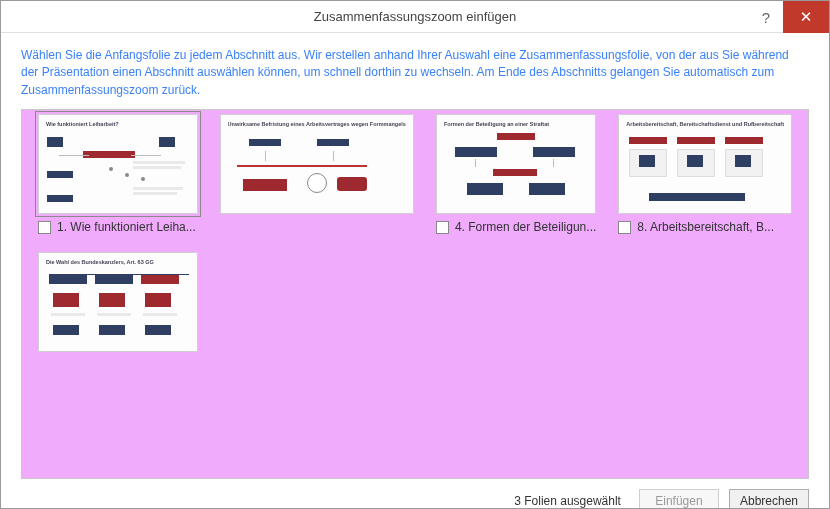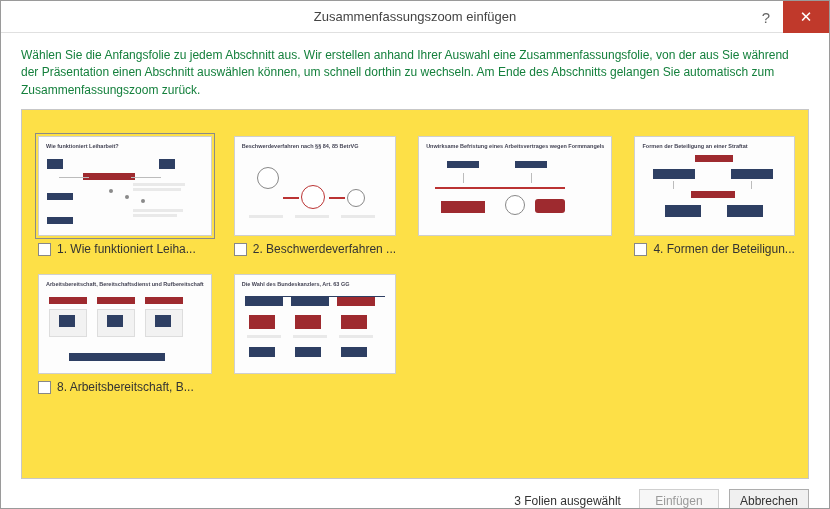--- a/index.html
+++ b/index.html
@@ -45,30 +45,30 @@
   }
   .winbtn.help { width: 34px; color:#666; font-size:15px;}
   .winbtn.close {
     background: #c0392b;
     color: #fff;
     width: 46px;
     font-size: 15px;
   }
   .intro {
     padding: 14px 20px 10px 20px;
-    color: #15803d;
+    color: #3b82f6;
     line-height: 1.45;
   }
   .panel {
     margin: 0 20px;
     border: 1px solid #c7c7c7;
     height: 370px;
-    padding: 26px 16px;
-    overflow: hidden;
-    background: #fde047;
+    padding: 4px 16px;
+    overflow: hidden;
+    background: #f0abfc;
   }
   .grid {
     display: grid;
     grid-template-columns: repeat(4, 1fr);
     gap: 18px 22px;
   }
   .slideitem { }
   .thumb {
     height: 100px;
     border: 1px solid #cfcfcf;
@@ -168,37 +168,20 @@
         <div class="txtblk" style="left:94px; top:51px; width:48px; height:3px;"></div>
         <div class="txtblk" style="left:94px; top:72px; width:50px; height:3px;"></div>
         <div class="txtblk" style="left:94px; top:77px; width:44px; height:3px;"></div>
       </div>
       <div class="caprow">
         <div class="chk"></div>
         <span class="cap">1. Wie funktioniert Leiha...</span>
       </div>
     </div>
 
-    <div class="slideitem">
-      <div class="thumb">
-        <div class="tt">Beschwerdeverfahren nach §§ 84, 85 BetrVG</div>
-        <div class="circ" style="left:22px; top:30px; width:22px; height:22px;"></div>
-        <div class="arrow" style="left:48px; top:60px; width:16px;"></div>
-        <div class="circ" style="left:66px; top:48px; width:24px; height:24px; border-color:#b33;"></div>
-        <div class="arrow" style="left:94px; top:60px; width:16px;"></div>
-        <div class="circ" style="left:112px; top:52px; width:18px; height:18px;"></div>
-        <div class="txtblk" style="left:14px; top:78px; width:34px; height:3px;"></div>
-        <div class="txtblk" style="left:60px; top:78px; width:34px; height:3px;"></div>
-        <div class="txtblk" style="left:106px; top:78px; width:34px; height:3px;"></div>
-      </div>
-      <div class="caprow">
-        <div class="chk"></div>
-        <span class="cap">2. Beschwerdeverfahren ...</span>
-      </div>
-    </div>
 
     <div class="slideitem">
       <div class="thumb">
         <div class="tt">Unwirksame Befristung eines Arbeitsvertrages wegen Formmangels</div>
         <div class="box" style="left:28px; top:24px; width:32px; height:7px;"></div>
         <div class="box" style="left:96px; top:24px; width:32px; height:7px;"></div>
         <div class="gline" style="left:44px; top:36px; width:1px; height:10px;"></div>
         <div class="gline" style="left:112px; top:36px; width:1px; height:10px;"></div>
         <div class="arrow" style="left:16px; top:50px; width:130px; height:2px;"></div>
         <div class="redbox" style="left:22px; top:64px; width:44px; height:12px;"></div>

